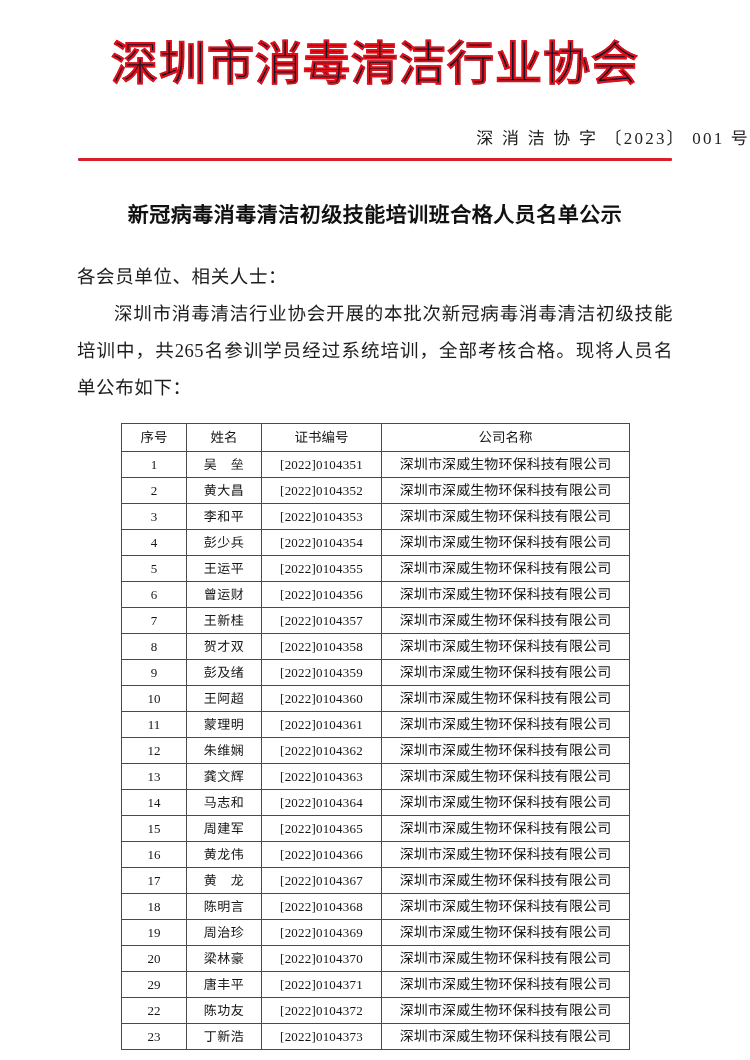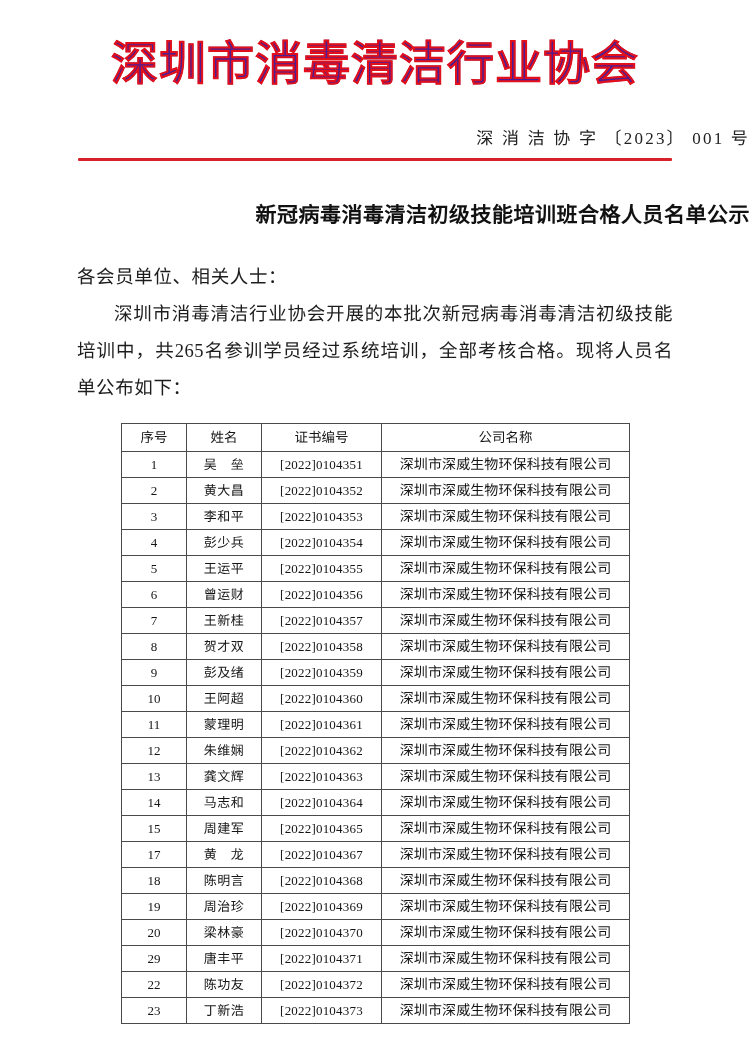--- a/index.html
+++ b/index.html
@@ -52,21 +52,21 @@
   .red-rule {
     margin: 9px auto 0 auto;
     width: 594px;
     height: 3px;
     background: #d8202a;
     border-radius: 1px;
   }
 
   
   .doc-title {
-    text-align: right;
+    text-align: center;
     font-family: "DejaVu Sans", "Liberation Sans", sans-serif;
     font-weight: bold;
     font-size: 21px;
     letter-spacing: 0.5px;
     color: #111;
     margin-top: 37px;
   }
 
   
   .body-text {
@@ -123,21 +123,21 @@
   .cell-cert { font-family: Liberation Serif, serif; letter-spacing: 0.2px; }
   .cell-comp { font-size: 14px; letter-spacing: 0.1px; }
   .cell-idx  { font-family: "Liberation Serif", "DejaVu Serif", serif; }
 </style>
 </head>
 <body>
 
 <div class="page">
 
   <div class="masthead">
-    <div class="masthead-title" style="color: #4c1d95; -webkit-text-stroke: 0.6px rgb(226, 16, 26);">深圳市消毒清洁行业协会</div>
+    <div class="masthead-title" style="color: #0f172a; -webkit-text-stroke: 0.6px rgb(226, 16, 26);">深圳市消毒清洁行业协会</div>
   </div>
 
   <div class="docnum">深 消 洁 协 字 〔2023〕 001  号</div>
 
   <div class="red-rule" style="background: rgb(216, 32, 42);"></div>
 
   <div class="doc-title">新冠病毒消毒清洁初级技能培训班合格人员名单公示</div>
 
   <div class="body-text">
     <div class="salutation">各会员单位、相关人士：</div>
@@ -245,20 +245,26 @@
             <td class="cell-cert">[2022]0104364</td>
             <td class="cell-comp">深圳市深威生物环保科技有限公司</td>
           </tr>
           <tr>
             <td class="cell-idx">15</td>
             <td class="cell-name">周建军</td>
             <td class="cell-cert">[2022]0104365</td>
             <td class="cell-comp">深圳市深威生物环保科技有限公司</td>
           </tr>
           <tr>
+            <td class="cell-idx">16</td>
+            <td class="cell-name">黄龙伟</td>
+            <td class="cell-cert">[2022]0104366</td>
+            <td class="cell-comp">深圳市深威生物环保科技有限公司</td>
+          </tr>
+          <tr>
             <td class="cell-idx">17</td>
             <td class="cell-name">黄　龙</td>
             <td class="cell-cert">[2022]0104367</td>
             <td class="cell-comp">深圳市深威生物环保科技有限公司</td>
           </tr>
           <tr>
             <td class="cell-idx">18</td>
             <td class="cell-name">陈明言</td>
             <td class="cell-cert">[2022]0104368</td>
             <td class="cell-comp">深圳市深威生物环保科技有限公司</td>

